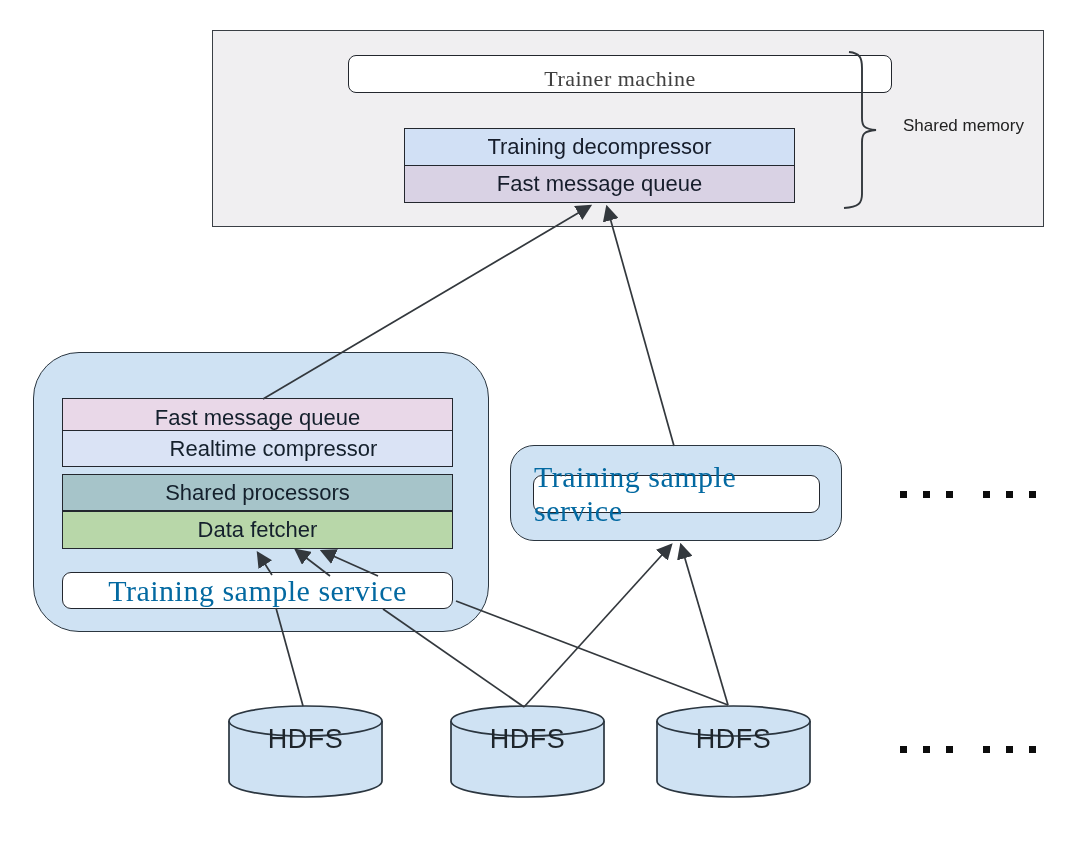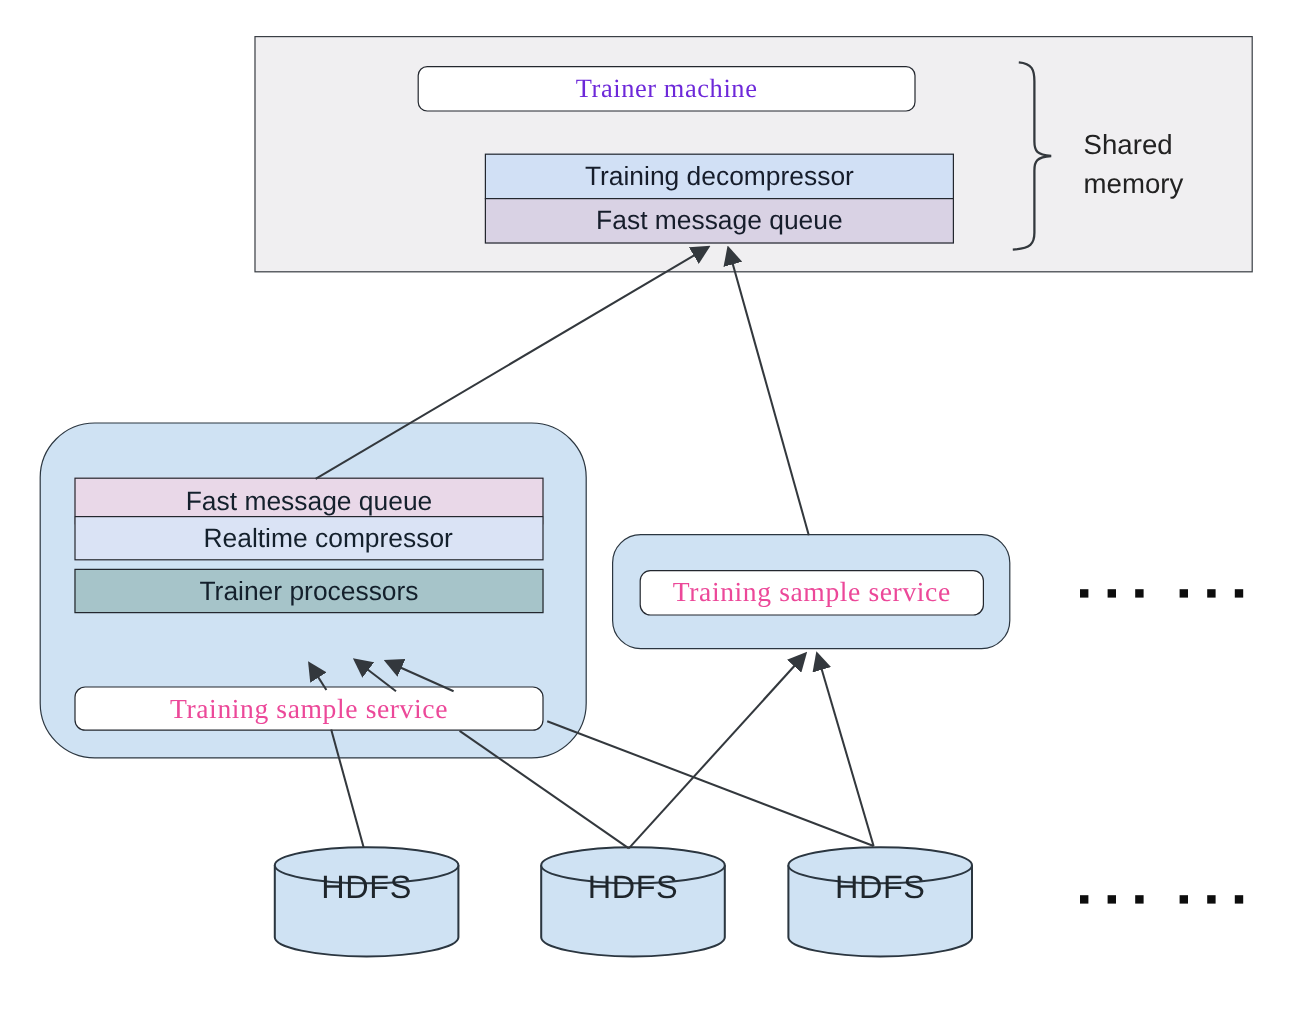--- a/index.html
+++ b/index.html
@@ -7,52 +7,52 @@
     position:relative;width:1080px;height:863px;background:#ffffff;overflow:hidden;
     font-family:"Liberation Sans",sans-serif;
   }
   .abs{position:absolute;box-sizing:border-box;}
   
   .shared-box{
     left:212px;top:30px;width:832px;height:197px;
     background:#f0eff1;border:1.7px solid #3a3f45;
   }
   .trainer-box{
-    left:348px;top:55px;width:415px;height:38px;background:#ffffff;
+    left:348px;top:55px;width:544px;height:38px;background:#ffffff;
     border:1.4px solid #23272e;border-radius:8px;
-    font-family:"Liberation Serif",serif;font-size:22px;color:#6d28d9;
-    display:flex;align-items:center;justify-content:center;letter-spacing:.5px;
+    font-family:"Liberation Serif",serif;font-size:22px;color:#404040;
+    display:flex;align-items:flex-end;justify-content:center;letter-spacing:.5px;
   }
   .stack-layer{
     left:404px;width:391px;height:38px;border:1.7px solid #23272e;
     display:flex;align-items:center;justify-content:center;
     font-size:22px;color:#161d2b;
   }
   .t-layer0{top:128px;}
   .t-layer1{top:165px;height:38px;}
   .shared-label{
-    left:903px;top:104px;width:135px;font-size:23px;line-height:33px;color:#222;
+    left:903px;top:104px;width:135px;font-size:17px;line-height:43px;color:#222;
   }
   
   .left-container{
     left:33px;top:352px;width:456px;height:280px;background:#cfe2f3;
     border:1.7px solid #2b3640;border-radius:46px;
   }
   .l-layer{
     left:62px;width:391px;border:1.7px solid #23272e;
     display:flex;align-items:center;justify-content:center;
     font-size:22px;color:#14202c;
   }
   .l-layer0{top:398px;height:39px;}
   .l-layer1{top:430px;height:37px;padding-left:32px;}
   .l-layer2{top:474px;height:37px;}
   .l-layer3{top:511px;height:38px;}
   .service-white{
     background:#ffffff;border:1.4px solid #23272e;border-radius:9px;
-    font-family:"Liberation Serif",serif;font-size:23px;color:#ec4899;
+    font-family:"Liberation Serif",serif;font-size:30px;color:#0369a1;
     display:flex;align-items:center;justify-content:center;letter-spacing:.5px;
   }
   .left-tss{left:62px;top:572px;width:391px;height:37px;}
   
   .mid-container{
     left:510px;top:445px;width:332px;height:96px;background:#cfe2f3;
     border:1.7px solid #2b3640;border-radius:24px;
   }
   .mid-tss{left:533px;top:475px;width:287px;height:38px;}
   
@@ -95,21 +95,24 @@
 
   <div class="abs left-container"></div>
 
   <div class="abs l-layer l-layer0" style="background-color: rgb(233, 216, 232);">
     <span>Fast message queue</span>
   </div>
   <div class="abs l-layer l-layer1" style="background-color: rgb(218, 227, 245);">
     <span>Realtime compressor</span>
   </div>
   <div class="abs l-layer l-layer2" style="background-color: rgb(166, 196, 201);">
-    <span>Trainer processors</span>
+    <span>Shared processors</span>
+  </div>
+  <div class="abs l-layer l-layer3" style="background-color: rgb(184, 215, 169);">
+    <span>Data fetcher</span>
   </div>
 
   <div class="abs service-white left-tss">
     <span>Training sample service</span>
   </div>
 
   <div class="abs mid-container"></div>
   <div class="abs service-white mid-tss">
     <span>Training sample service</span>
   </div>

